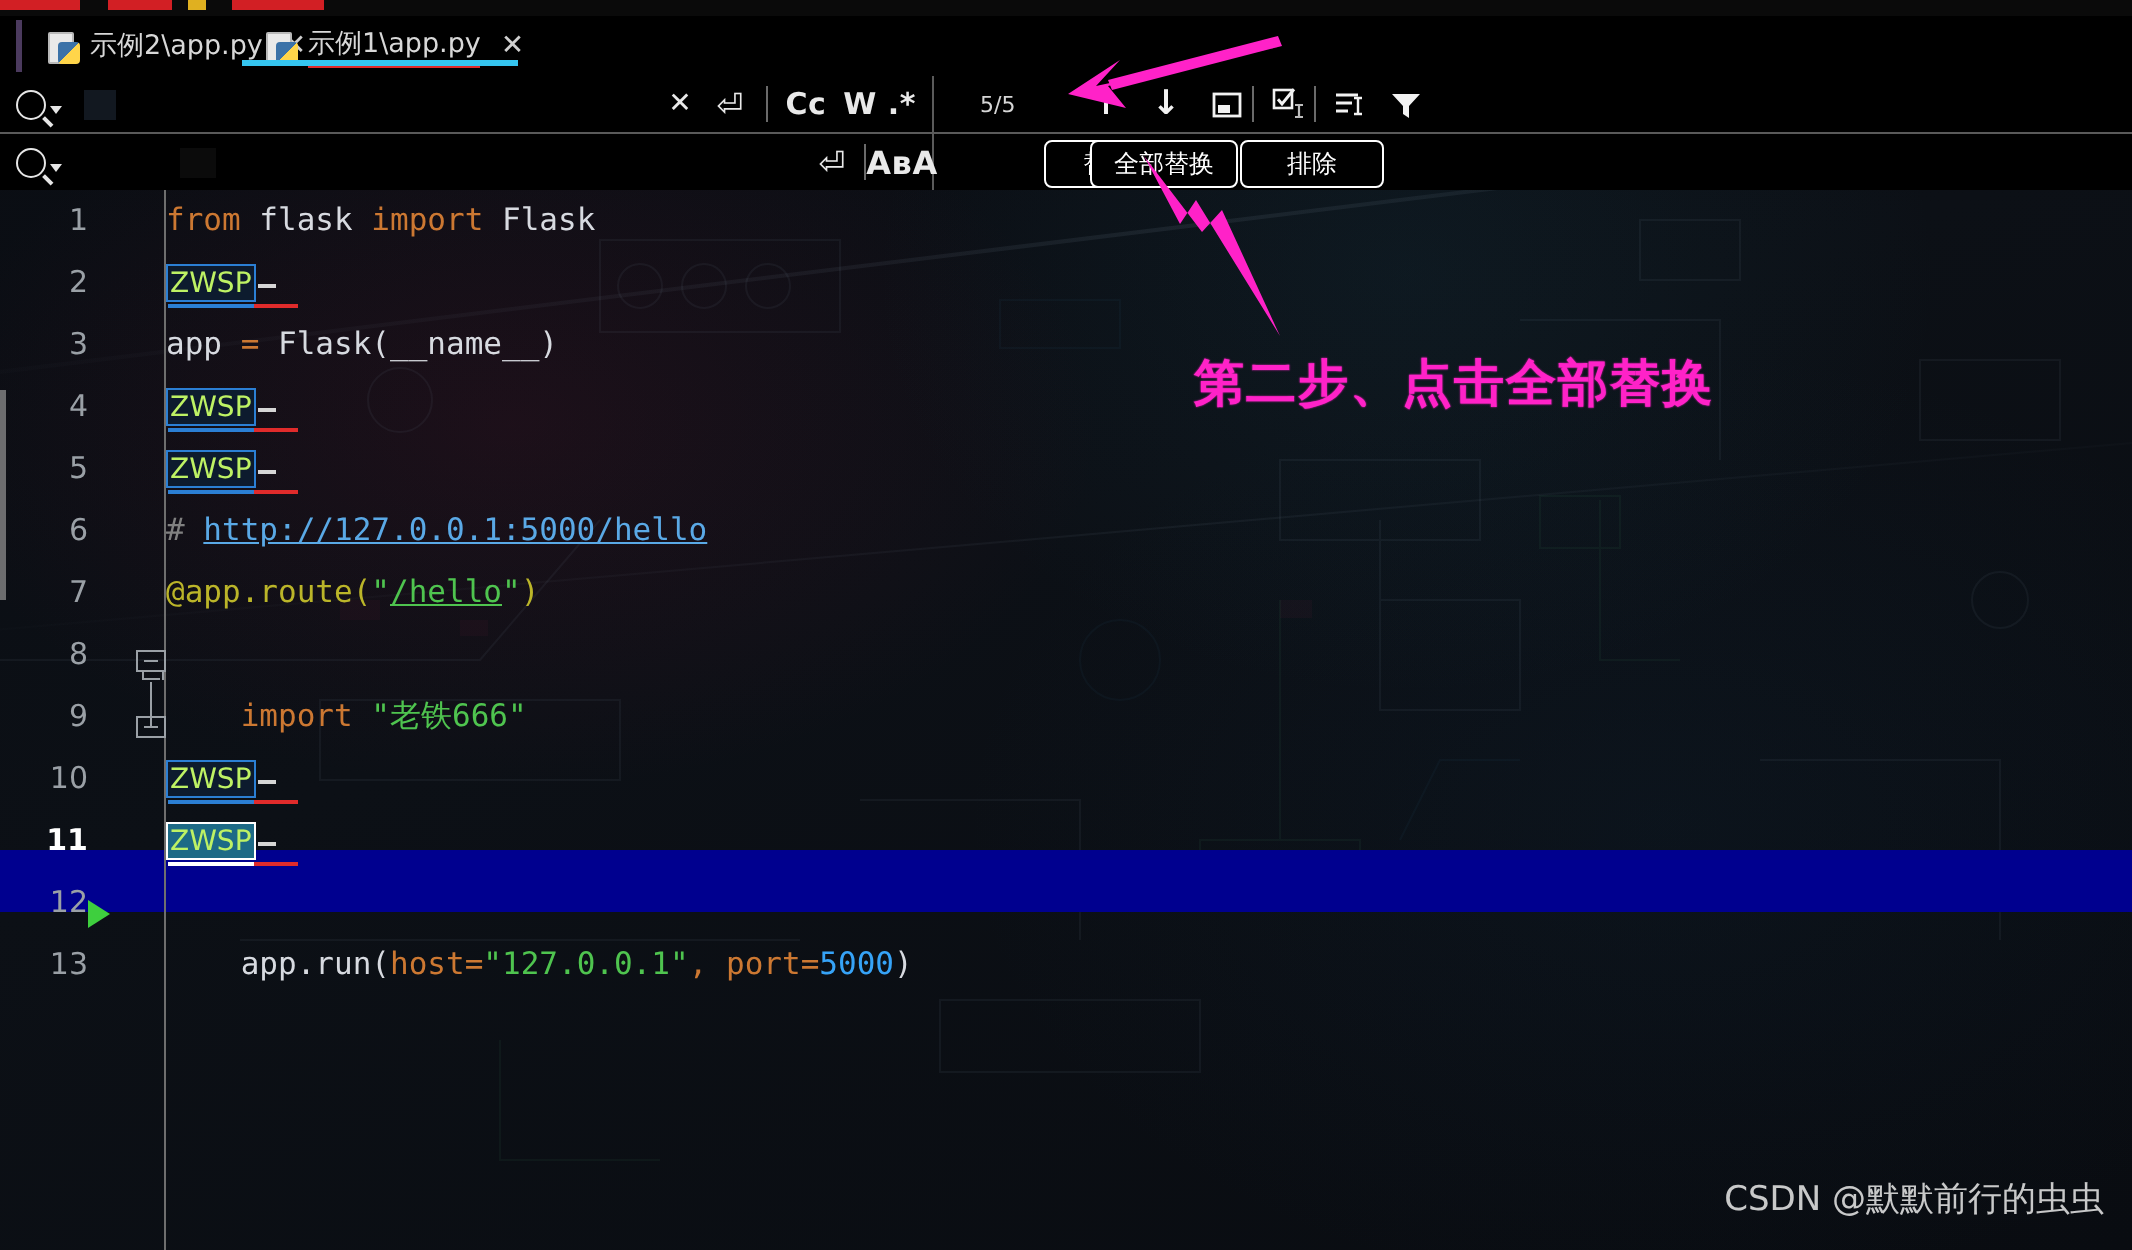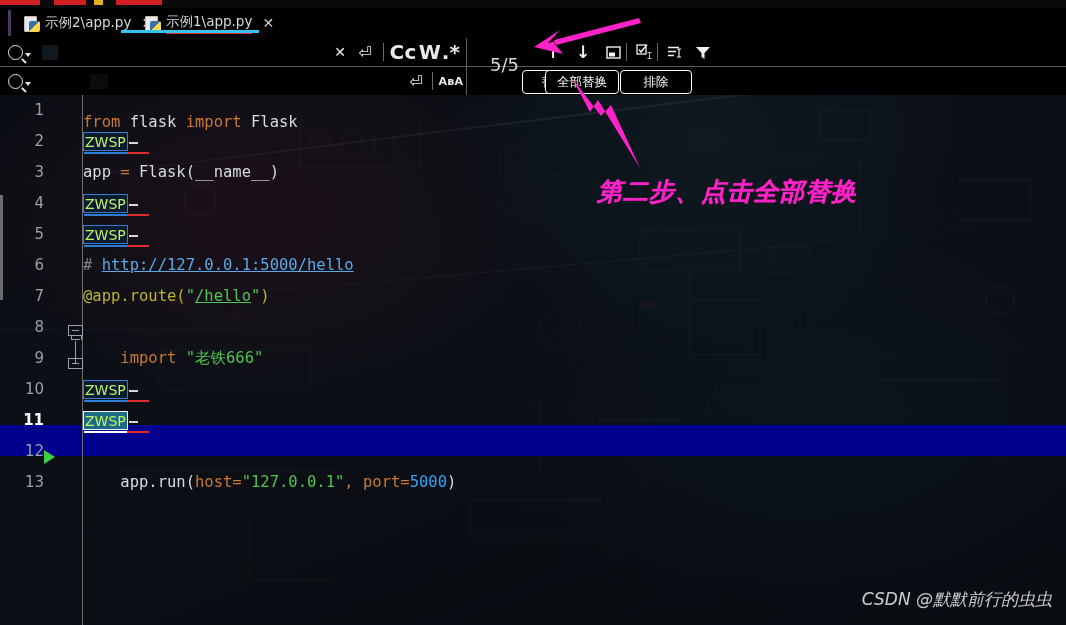--- a/index.html
+++ b/index.html
@@ -32,21 +32,21 @@
   .top-strip{position:absolute;left:0;top:0;width:1066px;height:8px;background:#0a0a0a;z-index:5;}
   .top-strip i{position:absolute;top:0;height:5px;background:#d21f24;display:block;}
   .top-strip i.y{background:#e0b020;}
 
   
   .tabbar{position:absolute;left:0;top:8px;width:1066px;height:30px;background:#000;z-index:6;
           border-bottom:1px solid #5a5a5a;}
   .tab{position:absolute;top:0;height:30px;display:flex;align-items:center;gap:6px;
        padding:0 8px 0 10px;color:#d8d8d8;font-size:13.5px;white-space:nowrap;cursor:default;}
   .tab1{left:14px;}
-  .tab2{left:135px;}
+  .tab2{left:123px;}
   .tab .pyicon{width:15px;height:15px;position:relative;flex:0 0 15px;}
   .tab .pyicon .sheet{position:absolute;left:0;top:0;width:11px;height:14px;background:#e9e9e9;
         border:1px solid #b9b9b9;border-radius:1px;}
   .tab .pyicon .snake{position:absolute;right:-1px;bottom:-1px;width:11px;height:11px;border-radius:2px;
         background:linear-gradient(135deg,#3b72a8 0 50%,#ffd54a 50% 100%);}
   .tab .label{position:relative;}
   .tab .label.redunder{border-bottom:2px solid #e02b2b;padding-bottom:1px;}
   .tab .close{font-size:14px;color:#cfcfcf;margin-left:4px;line-height:1;}
   .tab-active-underline{position:absolute;left:121px;top:30px;width:138px;height:3px;background:#35c5f0;z-index:7;}
   .tab-left-mark{position:absolute;left:8px;top:10px;width:3px;height:26px;background:#4b3a5e;z-index:7;}
@@ -60,23 +60,23 @@
   .magnifier{position:absolute;left:8px;top:5px;width:26px;height:18px;display:flex;align-items:center;gap:2px;}
   .mg-glass{width:13px;height:13px;border:1.7px solid #e6e6e6;border-radius:50%;position:relative;}
   .mg-glass:after{content:"";position:absolute;right:-5px;bottom:-3px;width:6px;height:1.7px;background:#e6e6e6;transform:rotate(45deg);}
   .mg-caret{width:0;height:0;border-left:3.5px solid transparent;border-right:3.5px solid transparent;border-top:4px solid #e6e6e6;margin-top:5px;}
   .searchinput{position:absolute;left:40px;top:3px;width:280px;height:22px;background:transparent;border:0;outline:none;
       color:#e8e8e8;font-family:"DejaVu Sans Mono","Liberation Mono",monospace;font-size:13px;padding:0;}
   .zwsp-chip{position:absolute;left:42px;top:7px;width:16px;height:15px;background:#121820;}
   .ctl{position:absolute;top:0;height:28px;display:flex;align-items:center;justify-content:center;
        color:#e9e9e9;font-size:14px;cursor:default;}
   .divider{position:absolute;top:5px;width:1px;height:18px;background:#6a6a6a;}
-  .opt{font-weight:bold;font-size:20px;letter-spacing:.3px;}
+  .opt{font-weight:bold;font-size:15px;letter-spacing:.3px;}
   .counter{position:absolute;left:490px;top:0;height:28px;display:flex;align-items:center;
-      color:#d6d6d6;font-size:18px;margin-top:12px;}
+      color:#d6d6d6;font-size:11px;}
   .iconbtn{position:absolute;top:0;height:28px;width:26px;display:flex;align-items:center;justify-content:center;color:#f2f2f2;}
   .arrow-gl{font-size:17px;line-height:1;font-weight:bold;}
 
   
   .rbtn{position:absolute;top:3px;height:22px;border:1px solid #ffffff;border-radius:4px;background:#000;
         color:#fff;font-size:12.5px;display:flex;align-items:center;justify-content:center;cursor:default;}
 
   
   .editor{position:absolute;left:0;top:95px;width:1066px;height:530px;overflow:hidden;}
   .gutter{position:absolute;left:0;top:0;width:72px;height:530px;}
@@ -120,21 +120,21 @@
       background:transparent;box-sizing:border-box;}
   .fold .box:after{content:"";position:absolute;left:3px;top:4px;width:7px;height:1px;background:#9aa0a6;}
   .fold .tip{position:absolute;left:3px;top:10px;width:9px;height:5px;
       border-left:1px solid #9aa0a6;border-right:1px solid #9aa0a6;}
   .fold .tip:after{content:"";position:absolute;left:-1px;top:4px;width:9px;height:1px;background:#9aa0a6;}
   .foldline{position:absolute;left:75px;width:1px;background:#9aa0a6;}
 
   
   .anno{position:absolute;color:#ff22c8;font-size:25px;font-weight:bold;letter-spacing:1px;
         text-shadow:0 0 1px #ff22c8;}
-  .ovl{position:absolute;inset:0;pointer-events:none;z-index:20;font-style:italic;}
+  .ovl{position:absolute;inset:0;pointer-events:none;z-index:20;}
   .watermark{position:absolute;right:14px;bottom:14px;color:#e3e3e3;font-size:17px;opacity:.88;
         font-family:"DejaVu Sans","Liberation Sans",sans-serif;}
 </style>
 </head>
 <body>
 
 <div class="app">
 
   <div class="wallpaper">
     <div class="wp-base"></div>
@@ -264,21 +264,21 @@
       <div class="fieldzone">
         <span class="magnifier">
           <span class="mg-glass"></span>
             <span class="mg-caret"></span>
         </span>
         <input class="searchinput" value="" placeholder="" style="">
         <span class="zwsp-chip" style="left:90px;width:18px;background:#0b0b0b;"></span>
 
         <span class="ctl" style="left:405px;width:22px;font-size:16px;">⏎</span>
         <span class="divider" style="left:432px;"></span>
-        <span class="ctl opt" style="left:438px;width:26px;font-size:11px;">AʙA</span>
+        <span class="ctl opt" style="left:438px;width:26px;font-size:16px;">AʙA</span>
       </div>
 
       <span class="rbtn" style="left:475px;width:62px;margin-left:47px;">替换</span>
       <span class="rbtn" style="left:545px;width:72px;">全部替换</span>
       <span class="rbtn" style="left:620px;width:70px;">排除</span>
     </div>
   </div>
 
   <div class="editor">
 
@@ -308,21 +308,21 @@
       <span class="box"></span>
         <span class="tip"></span>
     </div>
     <div class="foldline" style="top:246px;height:22px;"></div>
     <div class="fold" style="top:263px;">
       <span class="box"></span>
     </div>
 
     <div class="codearea">
 
-      <div class="line" style="top:12px;text-align:center;"><span class="kw">from</span><span class="id"> flask </span><span class="kw">import</span><span class="id"> Flask</span></div>
+      <div class="line" style="top:0px;text-align:center;"><span class="kw">from</span><span class="id"> flask </span><span class="kw">import</span><span class="id"> Flask</span></div>
 
       <div class="line" style="top:31px;"><span class="zwsp"><span>ZWSP</span><span class="zwsp-under"></span><span class="zwsp-tail"></span></span><span class="zwsp-caret"></span></div>
 
       <div class="line" style="top:62px;"><span class="id">app </span><span class="kw">= </span><span class="id">Flask(__name__)</span></div>
 
       <div class="line" style="top:93px;"><span class="zwsp"><span>ZWSP</span><span class="zwsp-under"></span><span class="zwsp-tail"></span></span><span class="zwsp-caret"></span></div>
 
       <div class="line" style="top:124px;"><span class="zwsp"><span>ZWSP</span><span class="zwsp-under"></span><span class="zwsp-tail"></span></span><span class="zwsp-caret"></span></div>
 
       <div class="line" style="top:155px;"><span class="cmt"># </span><span class="link">http://127.0.0.1:5000/hello</span></div>

